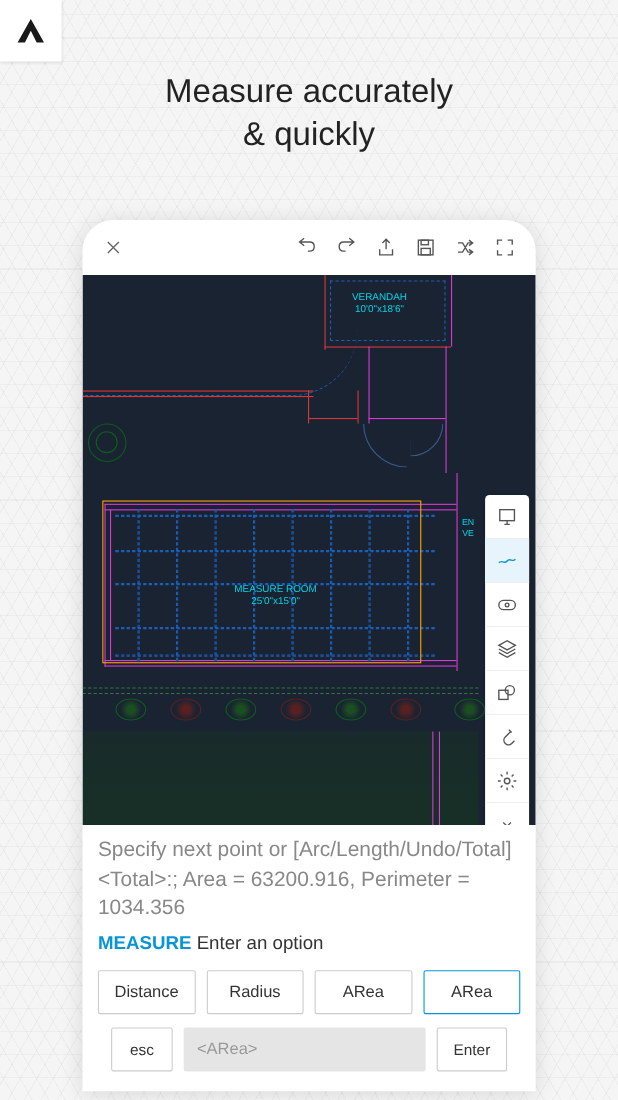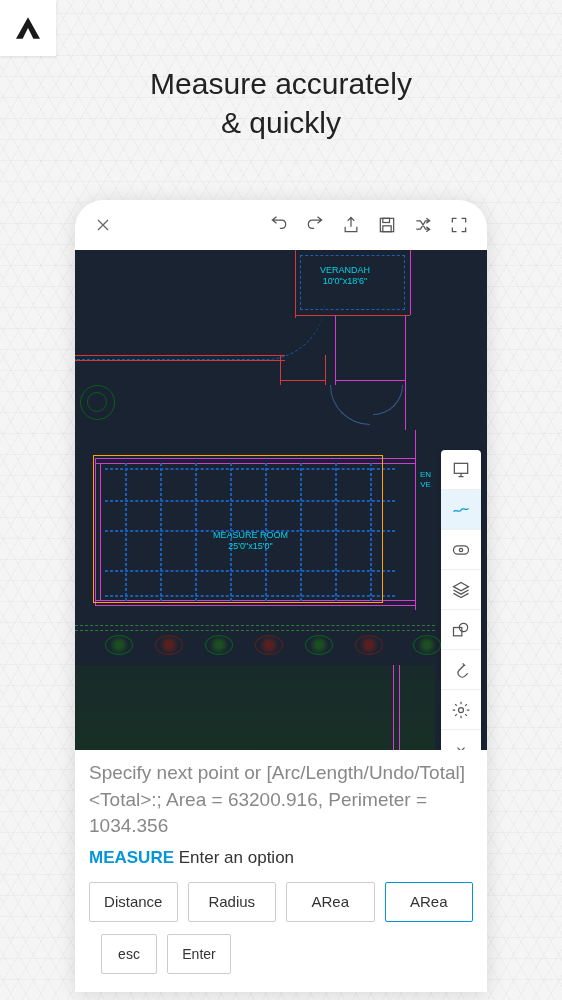--- a/index.html
+++ b/index.html
@@ -421,16 +421,17 @@
 
   <div class="option-row">
     <div class="option-btn">Distance</div>
     <div class="option-btn">Radius</div>
     <div class="option-btn">ARea</div>
     <div class="option-btn selected">ARea</div>
   </div>
 
   <div class="input-row">
     <div class="esc-btn">esc</div>
+    <div class="cmd-input">&lt;ARea&gt;</div>
     <div class="enter-btn">Enter</div>
   </div>
 
 </div>
 
 </body></html>

